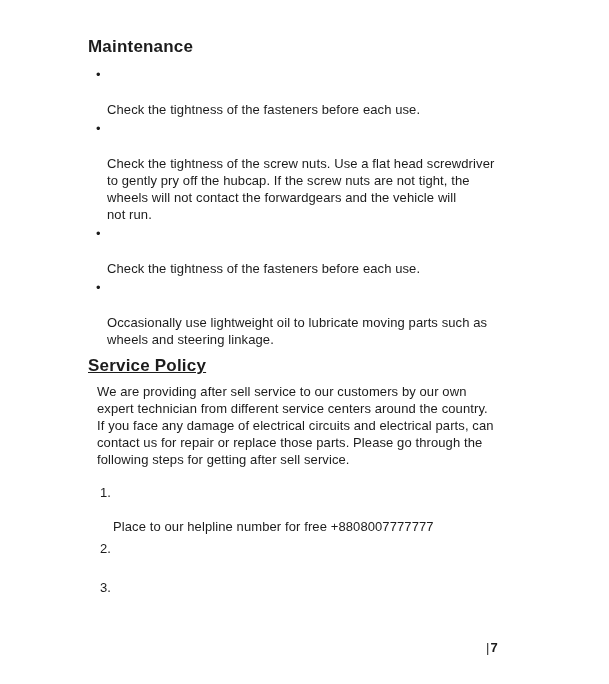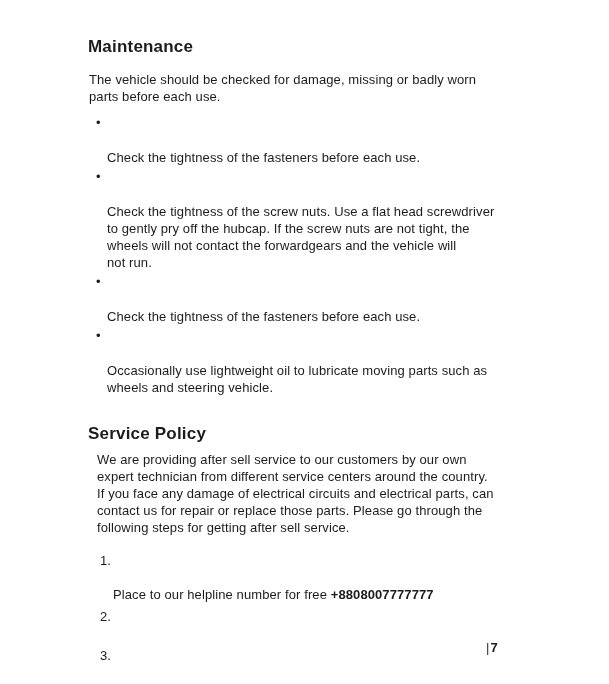--- a/index.html
+++ b/index.html
@@ -18,21 +18,21 @@
     left: 88px;
     width: 452px;
   }
   h1.section-heading {
     font-size: 17px;
     line-height: 20px;
     font-weight: 700;
     margin: 0;
     letter-spacing: 0.2px;
   }
-  h1.section-heading.second { margin-top: 28px; }
+  h1.section-heading.second { margin-top: 8px; text-decoration: underline; }
   .body-text {
     font-size: 13px;
     line-height: 17px;
     white-space: pre-line;
     letter-spacing: 0.1px;
   }
   p.intro { margin: 14px 0 0 1px; }
   p.intro.policy { margin: 7px 0 16px 9px; }
   ul.bullets {
     list-style: none;
@@ -58,21 +58,21 @@
   ol.steps li {
     position: relative;
     padding-left: 25px;
     margin-bottom: 5px;
   }
   ol.steps .num {
     position: absolute;
     left: 12px;
     top: 0;
   }
-  ol.steps strong { font-weight: 700; }
+  ol.steps strong { font-weight: 400; }
   .page-number {
     position: absolute;
     top: 639px;
     left: 486px;
     font-size: 13px;
     line-height: 17px;
   }
   .page-number .sep {
     font-weight: 400;
     color: #2a2a2a;
@@ -81,43 +81,41 @@
   .page-number .num { font-weight: 700; }
 </style>
 </head>
 <body>
 
 <div class="page">
   <div class="content">
 
     <h1 class="section-heading">Maintenance</h1>
 
-    <p class="body-text intro">The vehicle should be checked for damage, missing or badly worn
-parts before each use.</p>
 
     <ul class="bullets">
       <li class="body-text">
         <span class="marker">•</span>
         <span>Check the tightness of the fasteners before each use.</span>
       </li>
       <li class="body-text">
         <span class="marker">•</span>
         <span>Check the tightness of the screw nuts. Use a flat head screwdriver
 to gently pry off the hubcap. If the screw nuts are not tight, the
 wheels will not contact the forwardgears and the vehicle will
 not run.</span>
       </li>
       <li class="body-text">
         <span class="marker">•</span>
         <span>Check the tightness of the fasteners before each use.</span>
       </li>
       <li class="body-text">
         <span class="marker">•</span>
         <span>Occasionally use lightweight oil to lubricate moving parts such as
-wheels and steering vehicle.</span>
+wheels and steering linkage.</span>
       </li>
     </ul>
 
     <h1 class="section-heading second">Service Policy</h1>
 
     <p class="body-text intro policy">We are providing after sell service to our customers by our own
 expert technician from different service centers around the country.
 If you face any damage of electrical circuits and electrical parts, can
 contact us for repair or replace those parts. Please go through the
 following steps for getting after sell service.</p>

